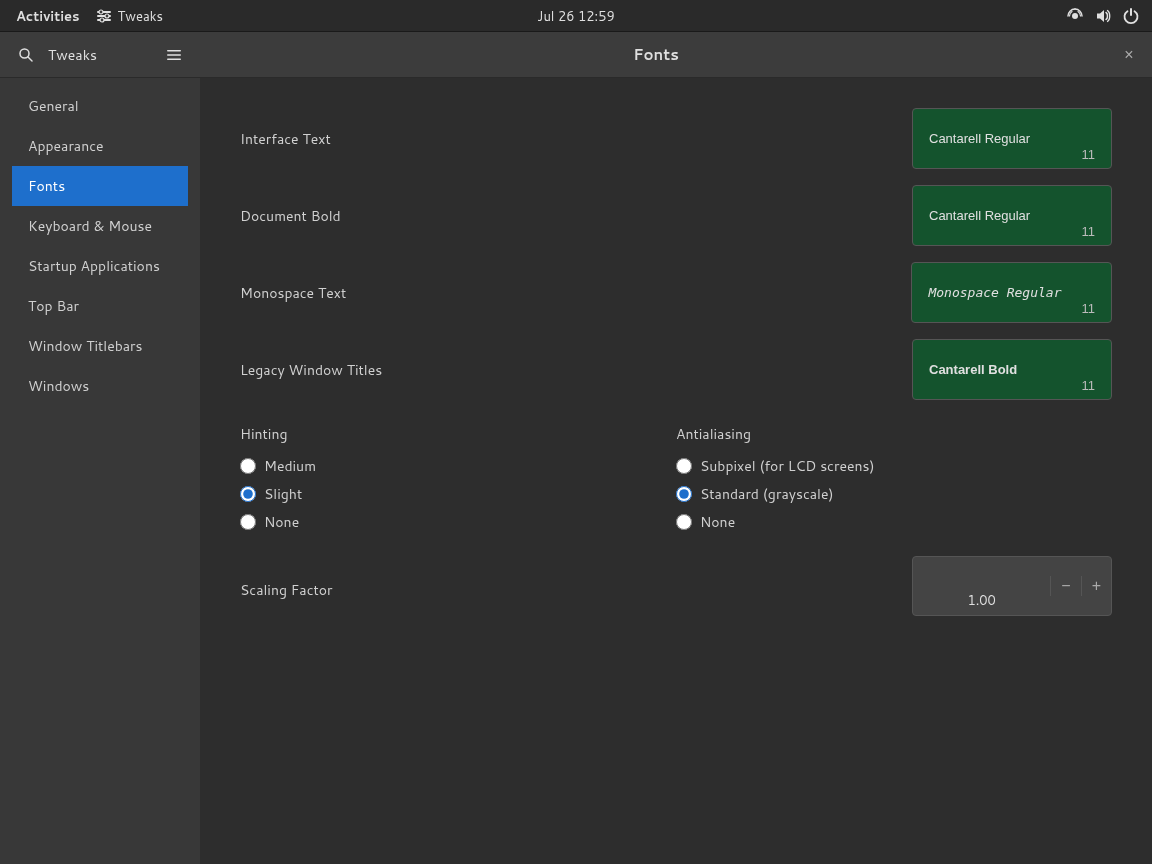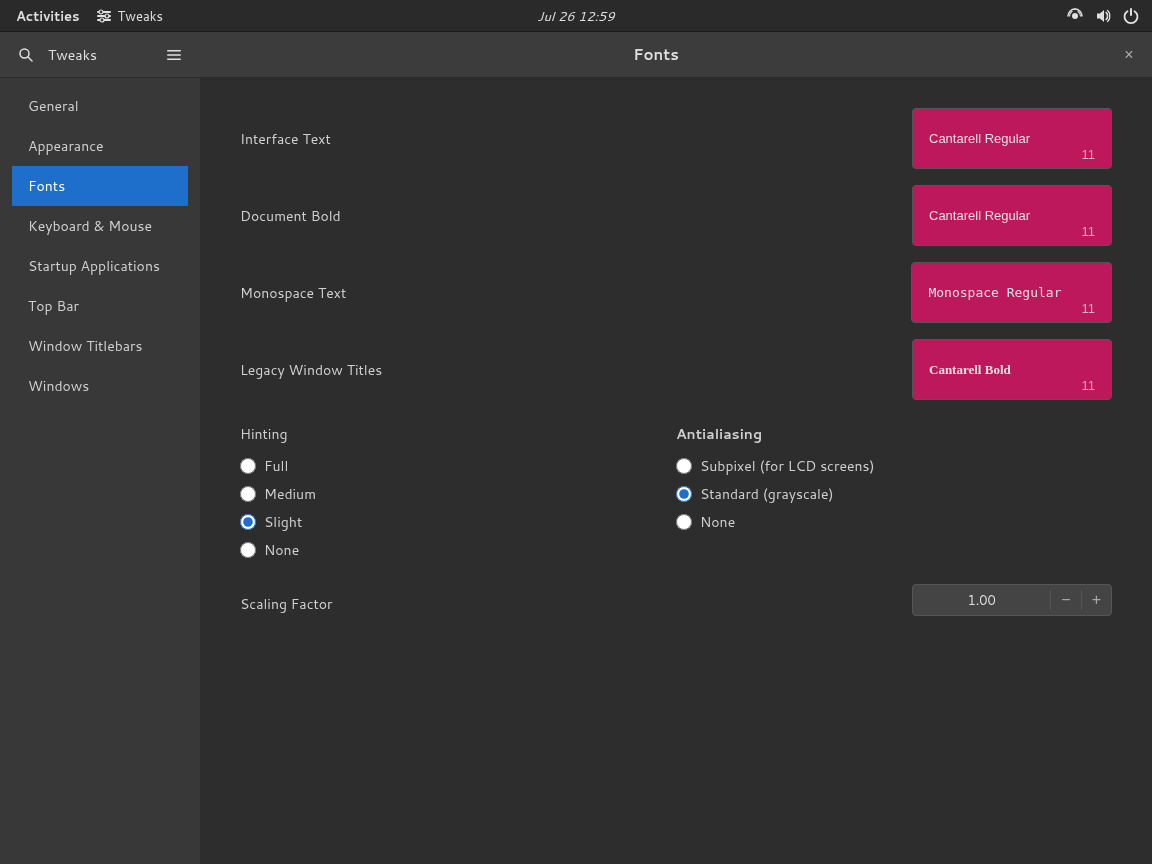--- a/index.html
+++ b/index.html
@@ -27,21 +27,20 @@
       display: flex;
       align-items: center;
       gap: 12px;
     }
     .topbar-center {
       position: absolute;
       left: 50%;
       transform: translateX(-50%);
       font-size: 13px;
       color: #e0e0e0;
-      font-style: italic;
     }
     .topbar-right {
       display: flex;
       align-items: center;
       gap: 10px;
     }
     .topbar-activities {
       font-size: 13px;
       color: #e0e0e0;
       cursor: pointer;
@@ -195,36 +194,36 @@
       display: flex;
       align-items: center;
       margin-bottom: 16px;
     }
     .font-label {
       font-size: 14px;
       color: #d0d0d0;
       flex: 1;
     }
     .font-button {
-      background: #be185d;
+      background: #14532d;
       border: 1px solid #555;
       border-radius: 4px;
       color: #e0e0e0;
       padding: 6px 16px;
       cursor: pointer;
       font-size: 13px;
       display: flex;
       align-items: center;
       gap: 20px;
       min-width: 200px;
       justify-content: space-between;
     }
     .font-name { font-size: 13px; }
-    .font-name.monospace { font-family: monospace; }
-    .font-name.bold { font-weight: bold; font-family: Liberation Serif, serif; }
+    .font-name.monospace { font-family: monospace; font-style: italic; }
+    .font-name.bold { font-weight: bold; }
     .font-size-num {
       font-size: 13px;
       color: #bbb;
       margin-top: 32px;
     }
 
     
     .hint-section {
       display: flex;
       margin-top: 24px;
@@ -261,21 +260,20 @@
     .antialias-col {
       flex: 1;
       display: flex;
       flex-direction: column;
     }
     .antialias-label {
       font-size: 14px;
       color: #d0d0d0;
       margin-bottom: 12px;
       text-align: left;
-      font-weight: bold;
     }
 
     
     .scaling-row {
       display: flex;
       align-items: center;
       margin-top: 16px;
     }
     .scaling-label {
       font-size: 14px;
@@ -290,20 +288,21 @@
       display: flex;
       align-items: center;
       min-width: 200px;
     }
     .scaling-value {
       flex: 1;
       text-align: center;
       font-size: 13px;
       color: #e0e0e0;
       padding: 6px 21px;
+      margin-top: 28px;
     }
     .scaling-btn {
       background: transparent;
       border: none;
       color: #aaa;
       cursor: pointer;
       padding: 6px 10px;
       font-size: 16px;
       display: flex;
       align-items: center;
@@ -438,24 +437,20 @@
           <span class="font-size-num">11</span>
         </button>
       </div>
 
       <div class="hint-section">
 
         <div class="hint-col">
           <div class="hint-label">Hinting</div>
           <div class="radio-group">
             <label class="radio-item">
-              <input type="radio" name="hinting" value="full" style="">
-              <span>Full</span>
-            </label>
-            <label class="radio-item">
               <input type="radio" name="hinting" value="medium" style="">
               <span>Medium</span>
             </label>
             <label class="radio-item">
               <input type="radio" name="hinting" value="slight" checked="" style="">
               <span>Slight</span>
             </label>
             <label class="radio-item">
               <input type="radio" name="hinting" value="none" style="">
               <span>None</span>

